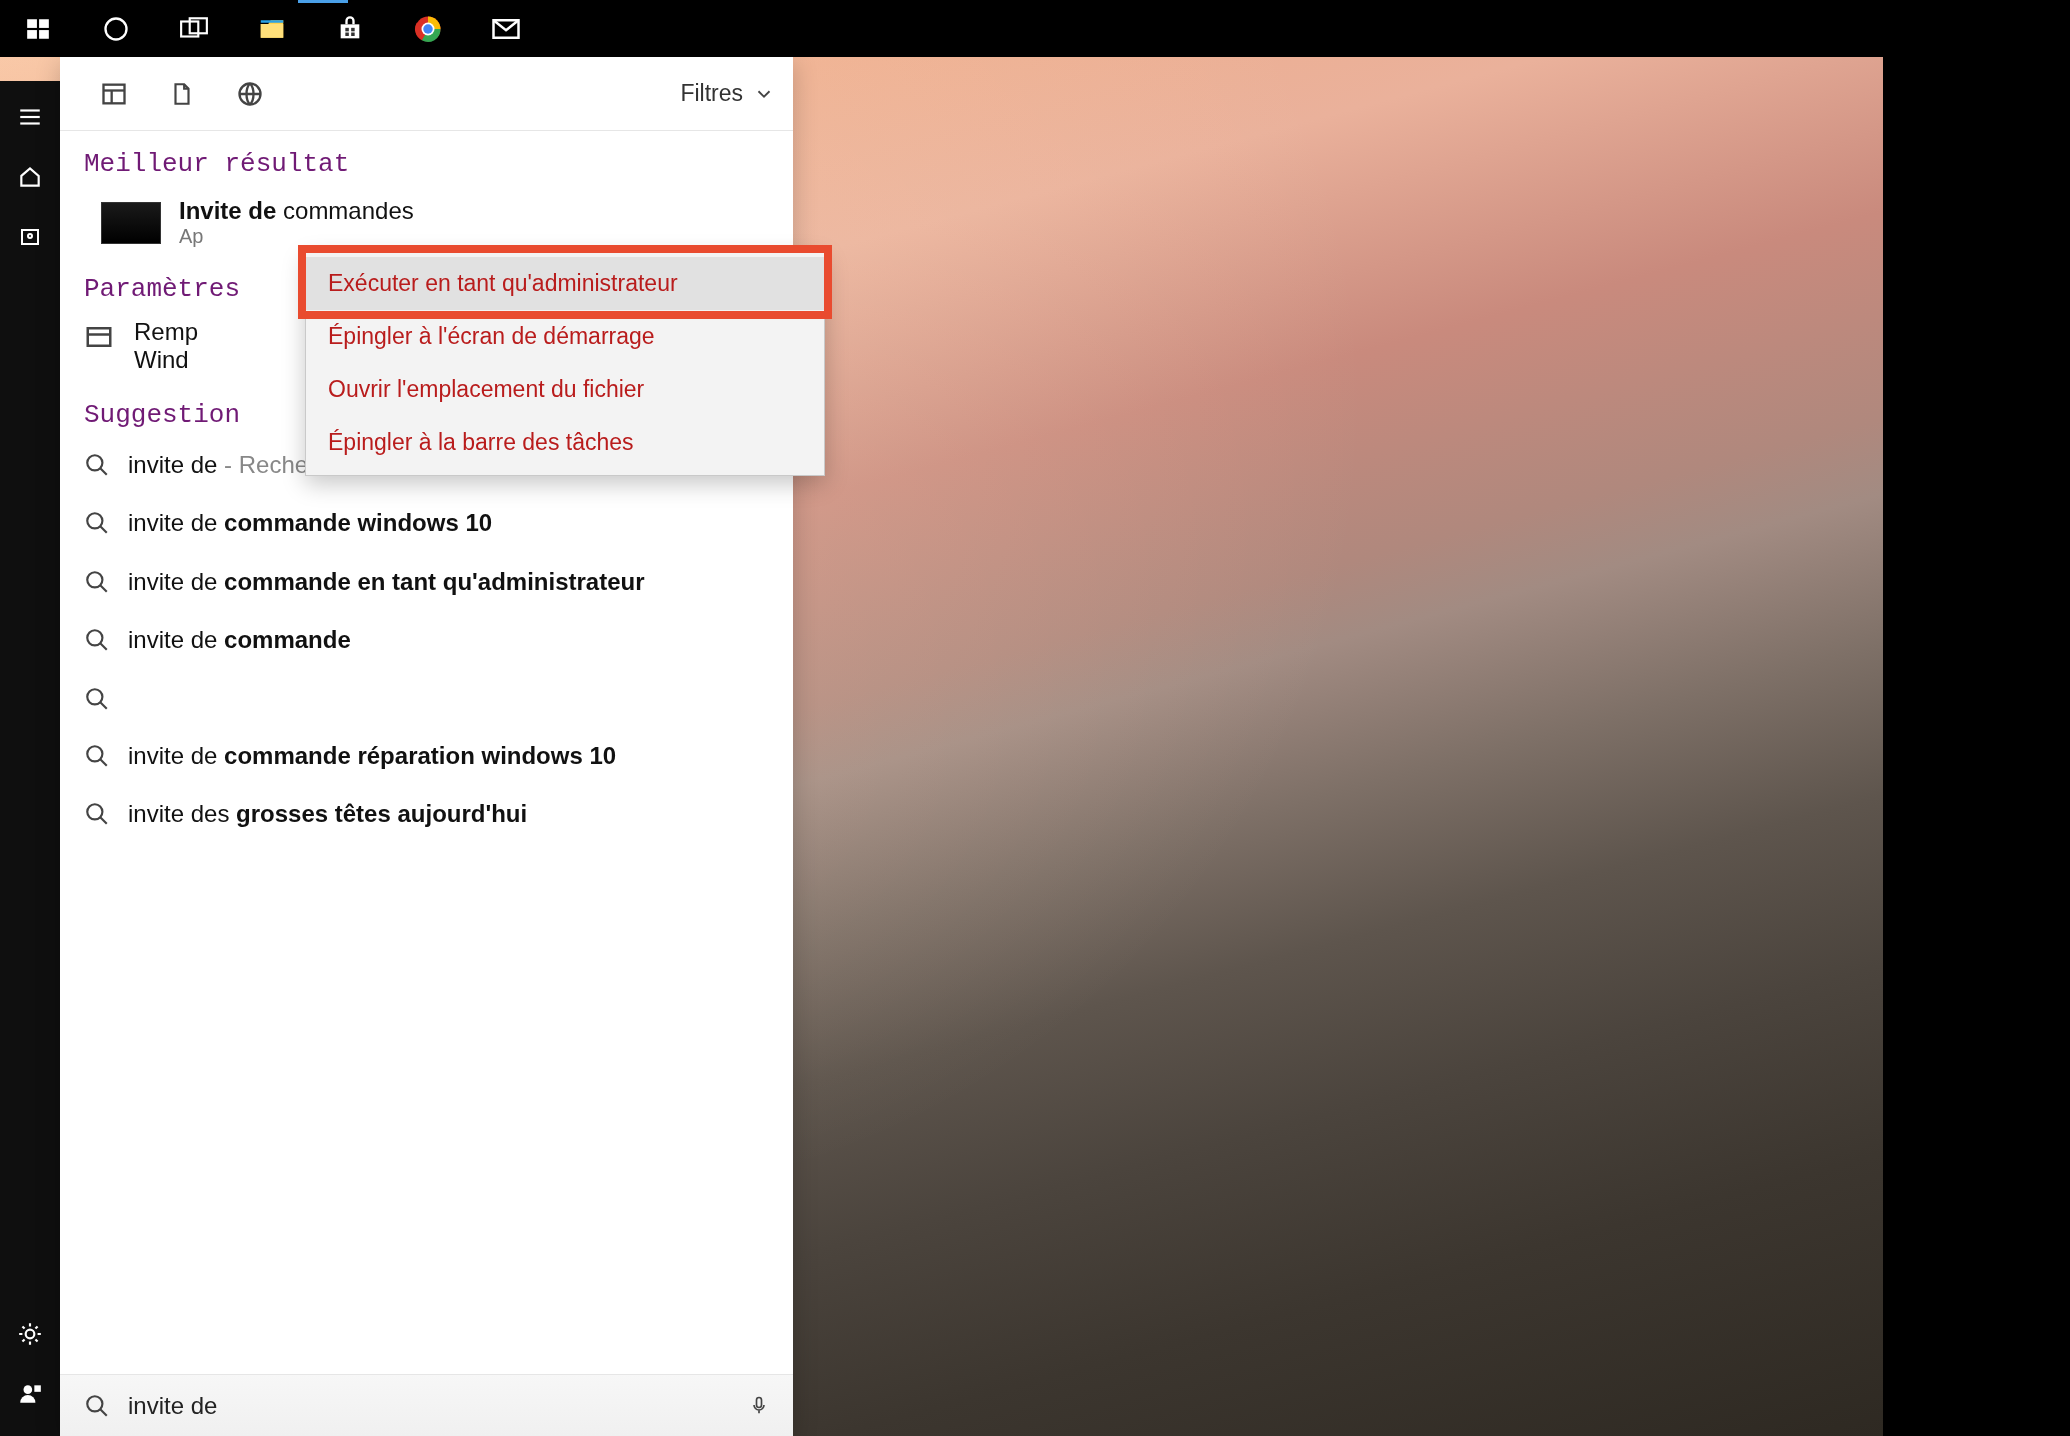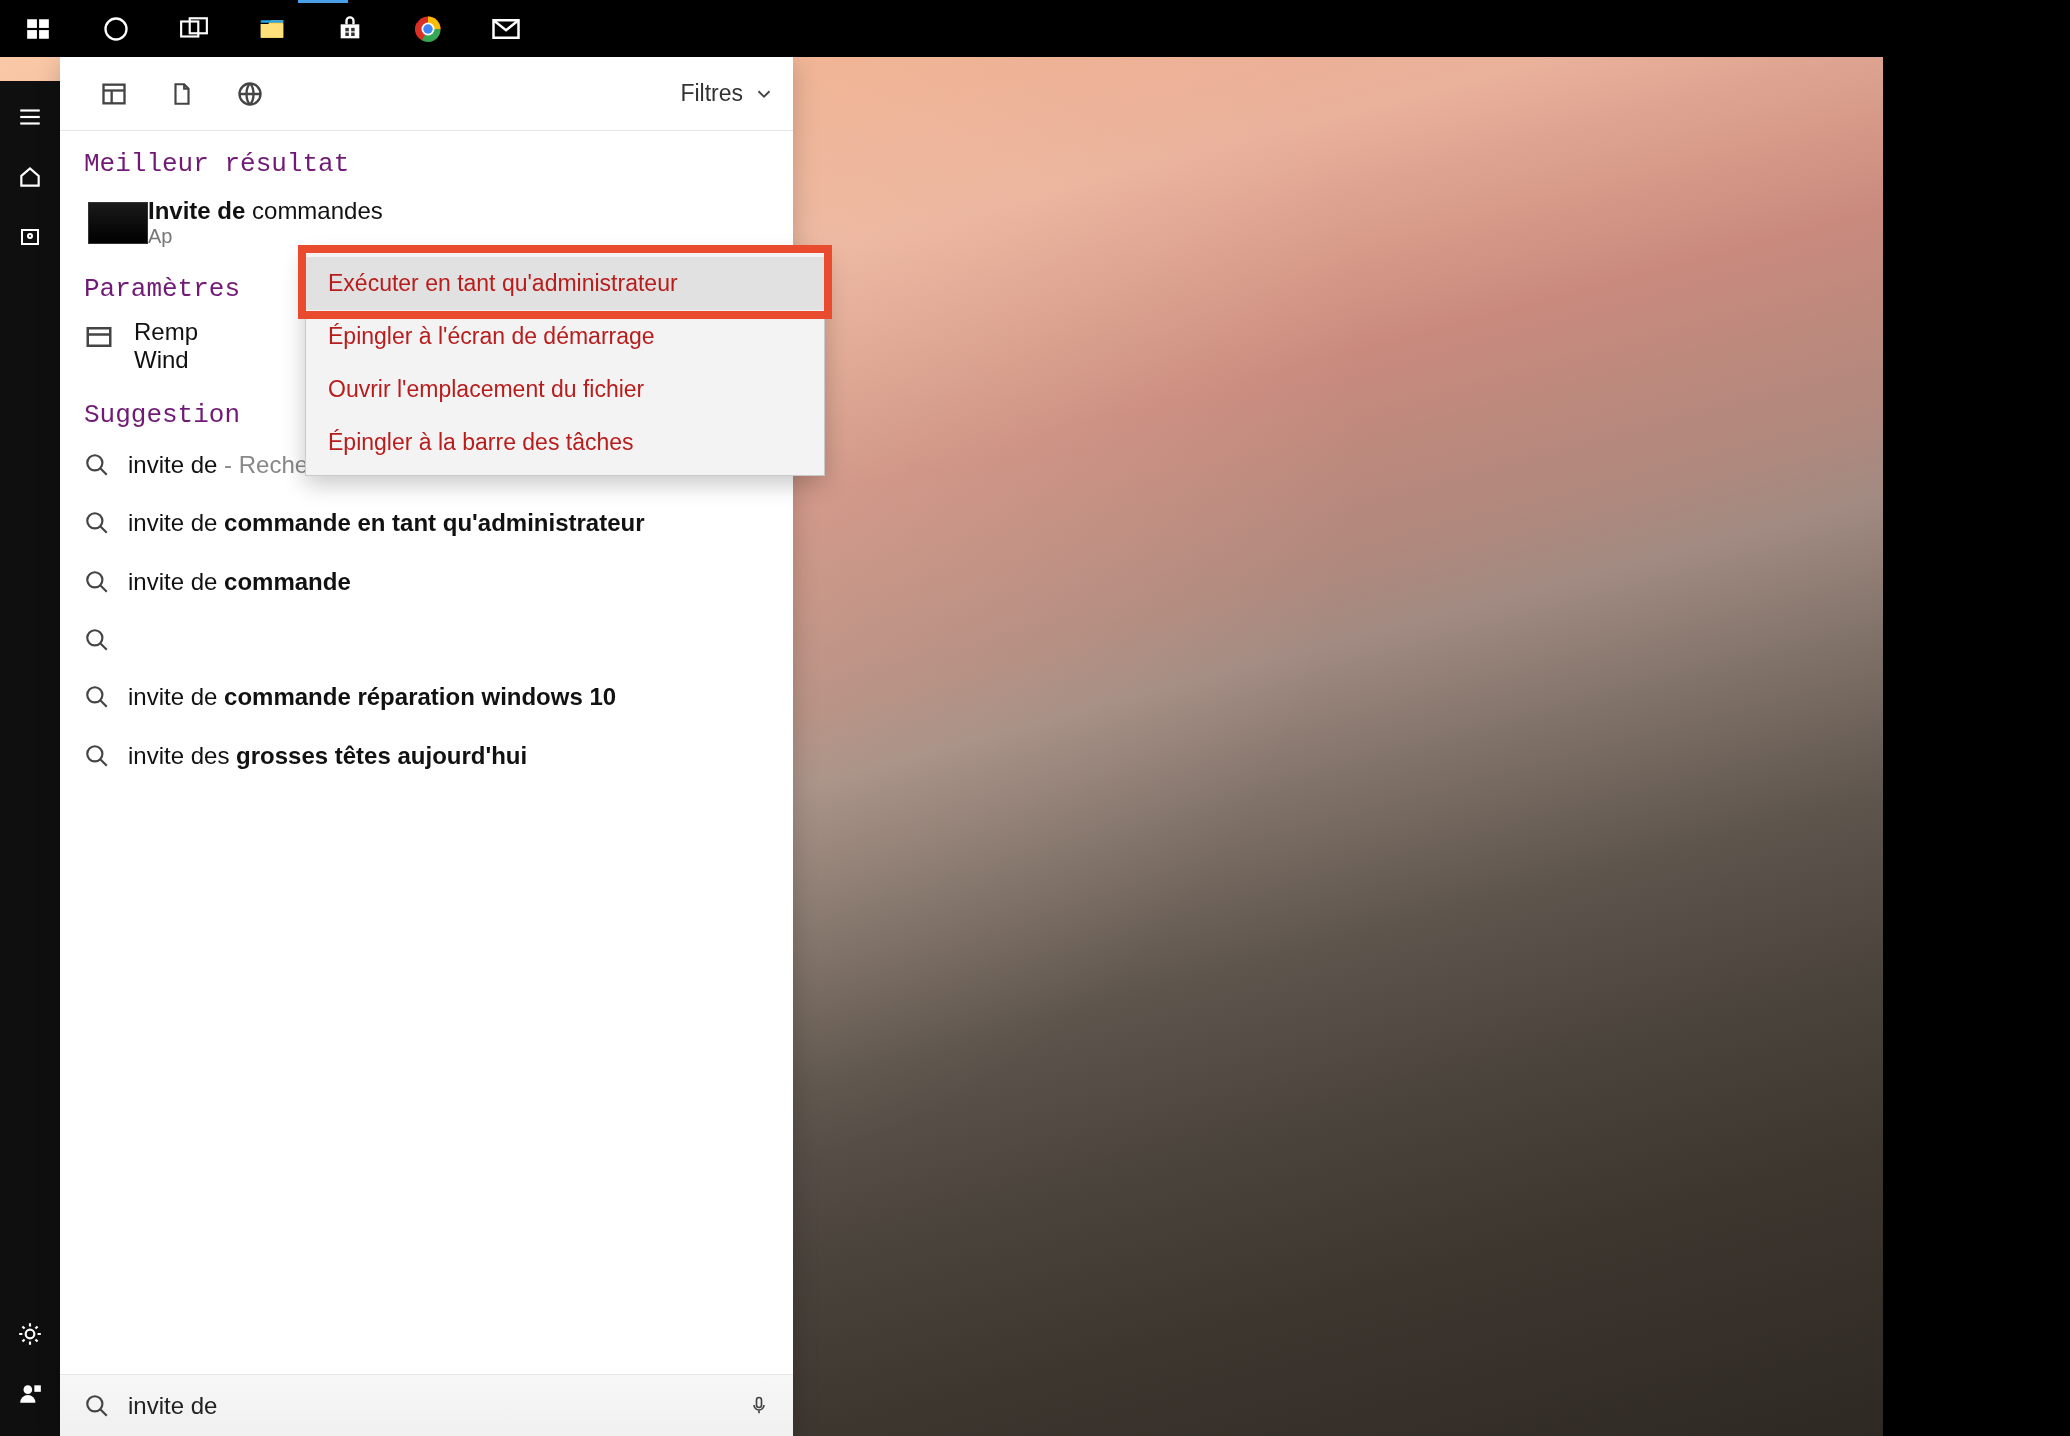--- a/index.html
+++ b/index.html
@@ -57,21 +57,21 @@
     font-size: 23px; color: #333; cursor: pointer;
   }
 
   .panel-body { flex: 1; overflow: hidden; position: relative; }
 
   .section-label {
     font-size: 26px; color: #701a75; padding: 18px 24px 6px 24px; font-family: Liberation Mono, monospace;
   }
 
   .best-item {
-    display: flex; align-items: center; padding: 12px 24px 8px 28px;
+    display: flex; align-items: center; gap: 18px; padding: 12px 24px 8px 41px;
   }
   .best-thumb {
     width: 60px; height: 42px; background: linear-gradient(#1a1a1a,#000); border: 1px solid #333;
   }
   .best-texts .line1 { font-size: 24px; color: #111; }
   .best-texts .line1 .bold { font-weight: 600; }
   .best-texts .line2 { font-size: 20px; color: #777; }
 
   .settings-item {
     display: flex; gap: 18px; padding: 8px 24px 8px 24px; align-items: flex-start;
@@ -289,20 +289,27 @@
                 <circle cx="10" cy="10" r="7" class="stroke-dark"></circle>
                 <line x1="15" y1="15" x2="21" y2="21" class="stroke-dark"></line>
               </svg></div>
             <div class="s-text"><span class="pre">invite de</span><span class="hint"> - Rechercher sur le Web</span></div>
           </div>
           <div class="sugg">
             <div class="s-icon"><svg viewBox="0 0 24 24" width="26" height="26">
                 <circle cx="10" cy="10" r="7" class="stroke-dark"></circle>
                 <line x1="15" y1="15" x2="21" y2="21" class="stroke-dark"></line>
               </svg></div>
+            <div class="s-text"><span class="pre">invite de </span><span class="bold">commande windows 10</span></div>
+          </div>
+          <div class="sugg">
+            <div class="s-icon"><svg viewBox="0 0 24 24" width="26" height="26">
+                <circle cx="10" cy="10" r="7" class="stroke-dark"></circle>
+                <line x1="15" y1="15" x2="21" y2="21" class="stroke-dark"></line>
+              </svg></div>
             <div class="s-text"><span class="pre">invite de </span><span class="bold">commande en tant qu'administrateur</span></div>
           </div>
           <div class="sugg">
             <div class="s-icon"><svg viewBox="0 0 24 24" width="26" height="26">
                 <circle cx="10" cy="10" r="7" class="stroke-dark"></circle>
                 <line x1="15" y1="15" x2="21" y2="21" class="stroke-dark"></line>
               </svg></div>
             <div class="s-text"><span class="pre">invite de </span><span class="bold">commande</span></div>
           </div>
           <div class="sugg">

